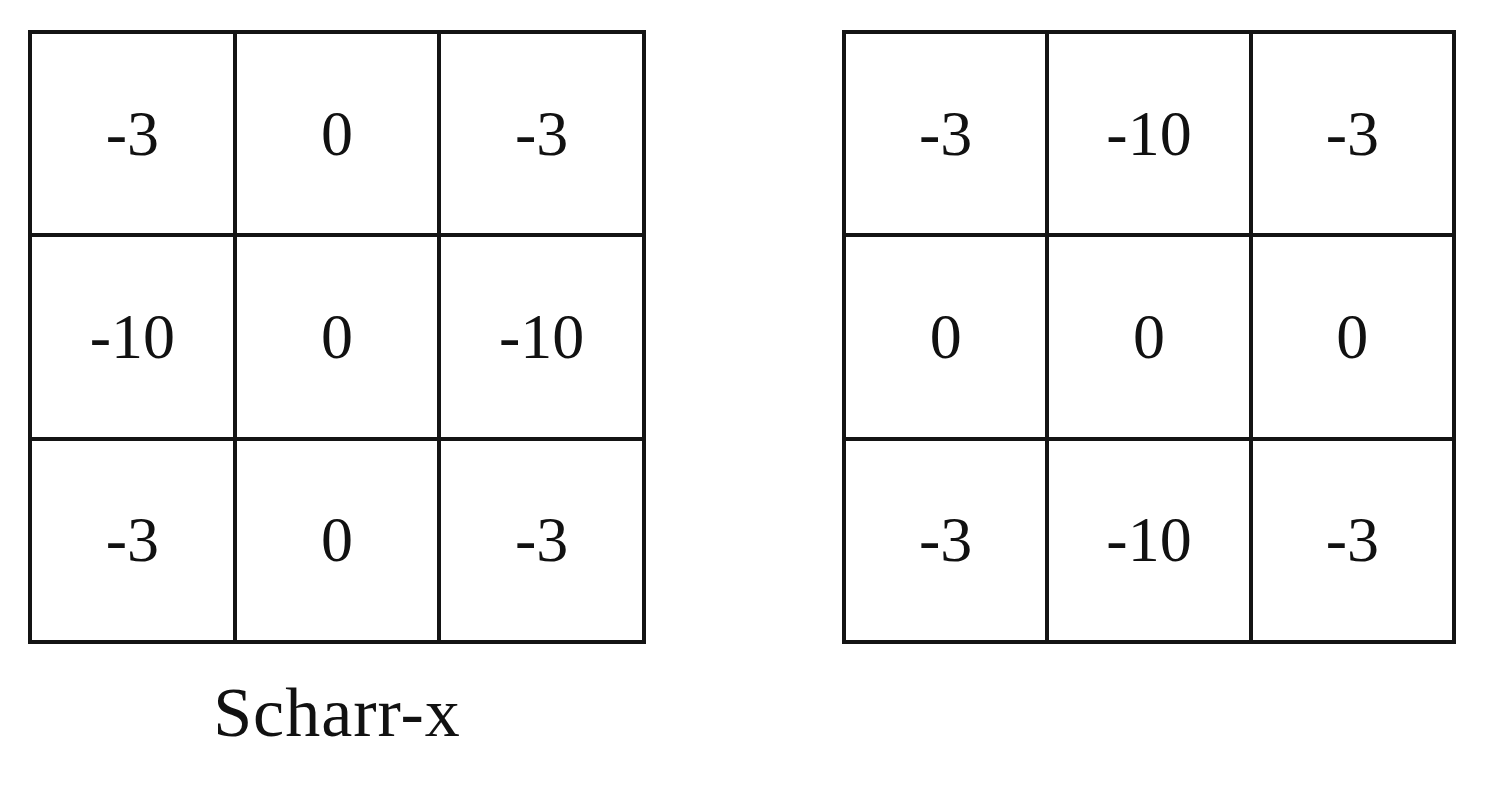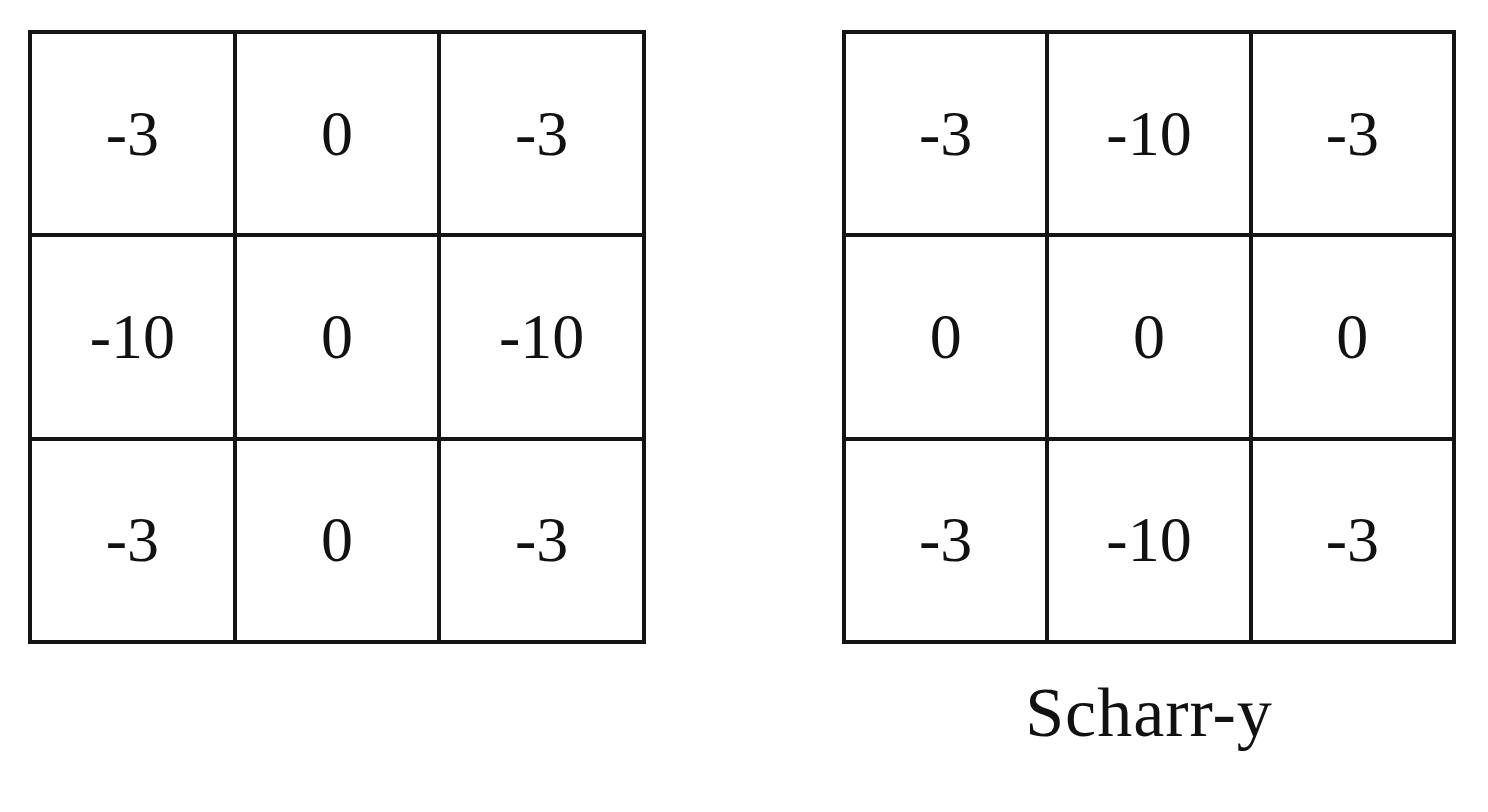--- a/index.html
+++ b/index.html
@@ -63,28 +63,28 @@
     <div class="kernel-cell">-3</div>
     <div class="kernel-cell">0</div>
     <div class="kernel-cell">-3</div>
     <div class="kernel-cell">-10</div>
     <div class="kernel-cell">0</div>
     <div class="kernel-cell">-10</div>
     <div class="kernel-cell">-3</div>
     <div class="kernel-cell">0</div>
     <div class="kernel-cell">-3</div>
   </div>
+  <figcaption class="kernel-caption">Scharr-x</figcaption>
 </figure>
 
 <figure class="kernel-figure fig-y" style="margin:0;">
   <div class="kernel-grid">
     <div class="kernel-cell">-3</div>
     <div class="kernel-cell">-10</div>
     <div class="kernel-cell">-3</div>
     <div class="kernel-cell">0</div>
     <div class="kernel-cell">0</div>
     <div class="kernel-cell">0</div>
     <div class="kernel-cell">-3</div>
     <div class="kernel-cell">-10</div>
     <div class="kernel-cell">-3</div>
   </div>
-  <figcaption class="kernel-caption">Scharr-y</figcaption>
 </figure>
 
 </body></html>

